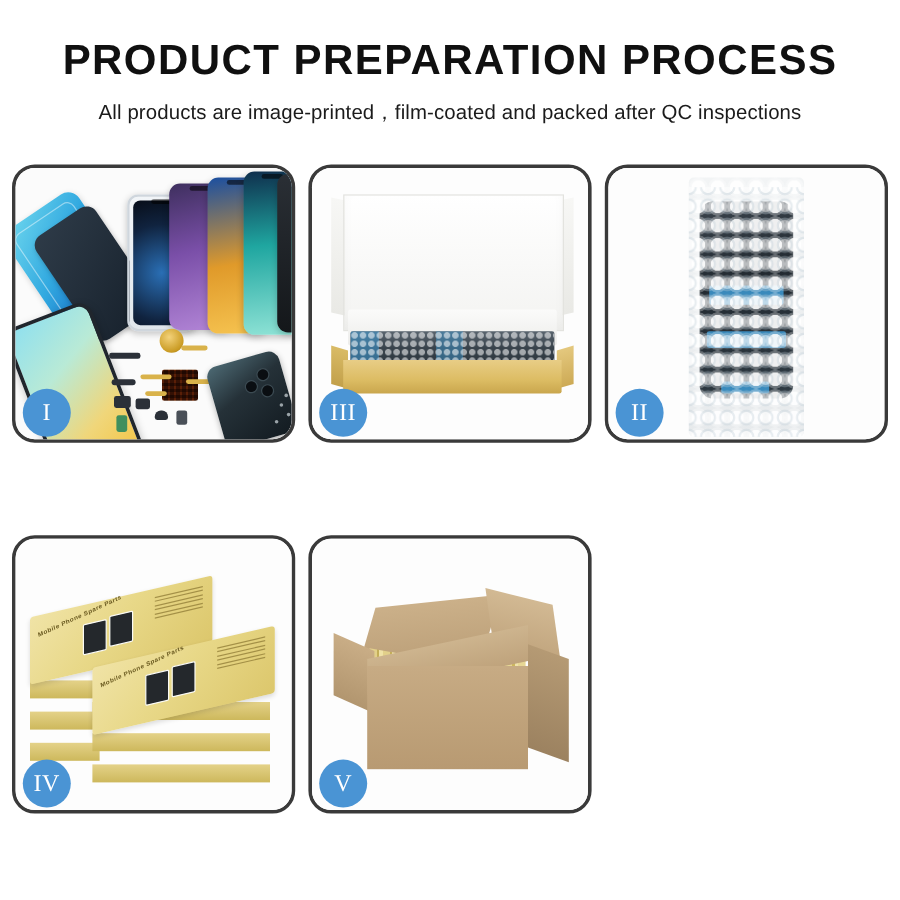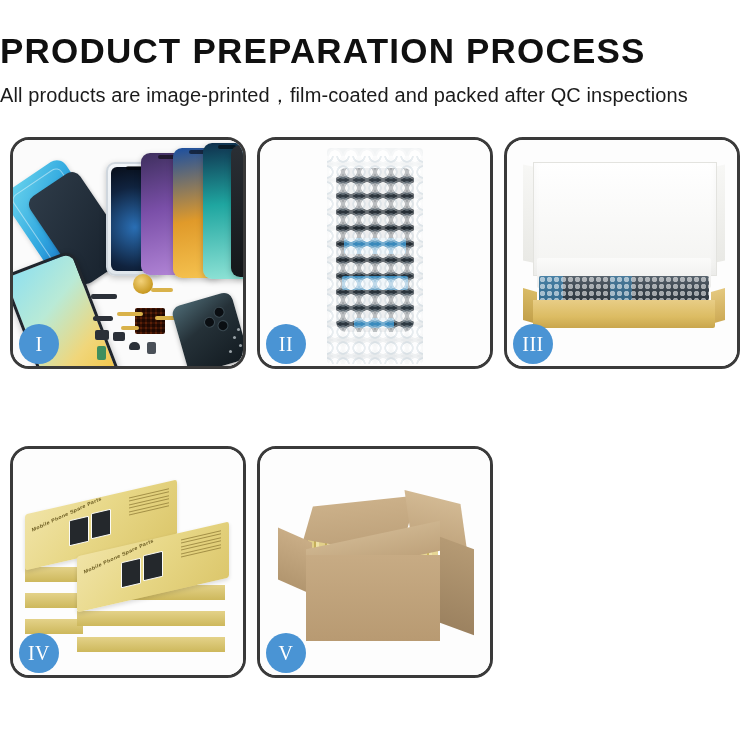--- a/index.html
+++ b/index.html
@@ -6,32 +6,32 @@
   body{
     width:750px;height:750px;
     background:#ffffff;
     font-family:"Liberation Sans", sans-serif;
     overflow:hidden;
     position:relative;
   }
   .page{width:750px;height:750px;position:relative;}
 
   
-  .header{padding-top:33px;text-align:left;}
+  .header{padding-top:33px;text-align:center;}
   .title{
     font-size:35px;
     letter-spacing:1.2px;
     font-weight:bold;
     color:#101010;
     line-height:1;
     white-space:nowrap;
   }
   .subtitle{
     margin-top:14px;
-    font-size:20px;
+    font-size:17px;
     color:#1b1b1b;
     letter-spacing:.1px;
     white-space:nowrap;
   }
 
   
   .grid{
     position:absolute;
     top:137px;left:10px;
     width:730px;
@@ -359,44 +359,44 @@
             <i style="left:138px;top:78px;"></i>
               <i style="left:146px;top:56px;"></i>
           </div>
         </div>
       </div>
       <div class="badge">I</div>
     </div>
 
     <div class="panel">
       <div class="panel-inner">
+        <div class="b3-lidL"></div>
+        <div class="b3-lidR"></div>
+        <div class="b3-lid"></div>
+        <div class="b3-foam"></div>
+        <div class="b3-content"></div>
+        <div class="b3-left"></div>
+        <div class="b3-right"></div>
+        <div class="b3-front"></div>
+      </div>
+      <div class="badge">III</div>
+    </div>
+
+    <div class="panel">
+      <div class="panel-inner">
         <div class="bw-bag"></div>
         <div class="bw-item">
           <div class="bw-blue" style="left:8px;top:70px;width:62px;height:16px;"></div>
           <div class="bw-blue" style="left:6px;top:108px;width:66px;height:14px;"></div>
           <div class="bw-blue" style="left:18px;top:150px;width:40px;height:10px;"></div>
         </div>
         <div class="bubbles"></div>
         <div class="bubbles2"></div>
       </div>
       <div class="badge">II</div>
-    </div>
-
-    <div class="panel">
-      <div class="panel-inner">
-        <div class="b3-lidL"></div>
-        <div class="b3-lidR"></div>
-        <div class="b3-lid"></div>
-        <div class="b3-foam"></div>
-        <div class="b3-content"></div>
-        <div class="b3-left"></div>
-        <div class="b3-right"></div>
-        <div class="b3-front"></div>
-      </div>
-      <div class="badge">III</div>
     </div>
 
     <div class="panel">
       <div class="panel-inner">
         <div class="stack">
 
           <div class="yside" style="left:4px;top:74px;width:58px;"></div>
           <div class="yside" style="left:4px;top:100px;width:58px;"></div>
           <div class="yside" style="left:4px;top:126px;width:58px;"></div>
           <div class="yside" style="left:4px;top:152px;width:58px;"></div>

